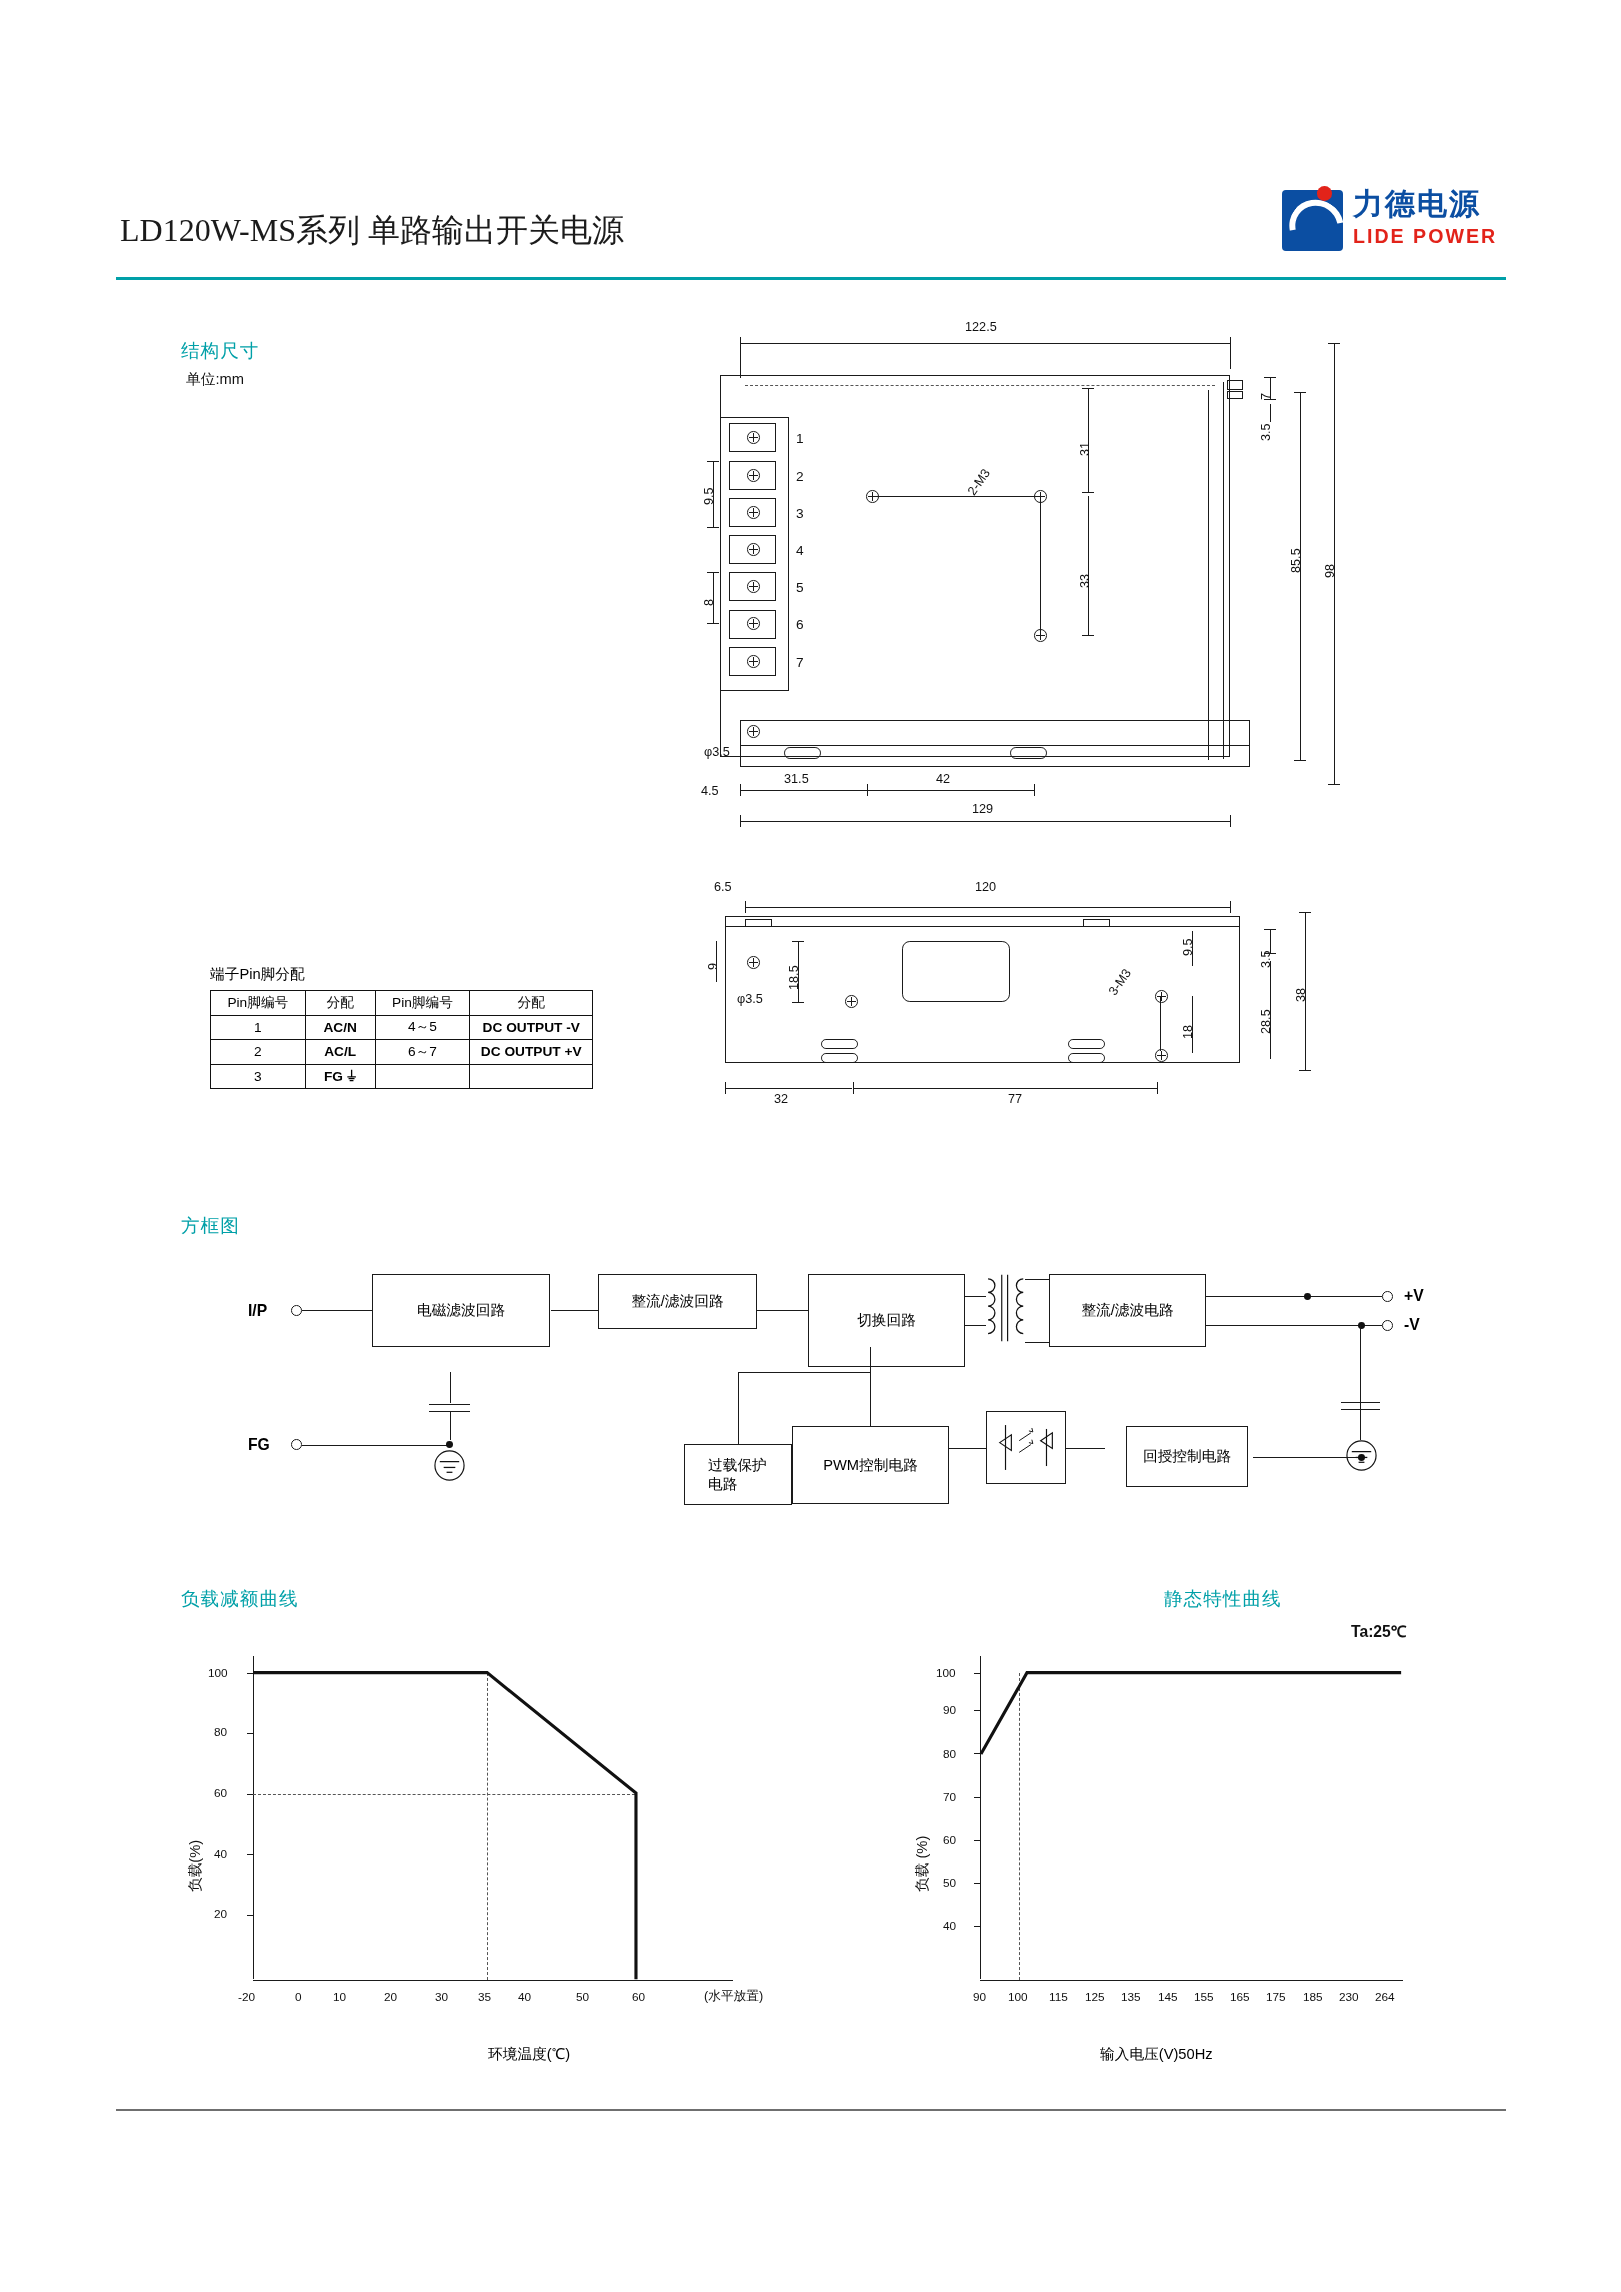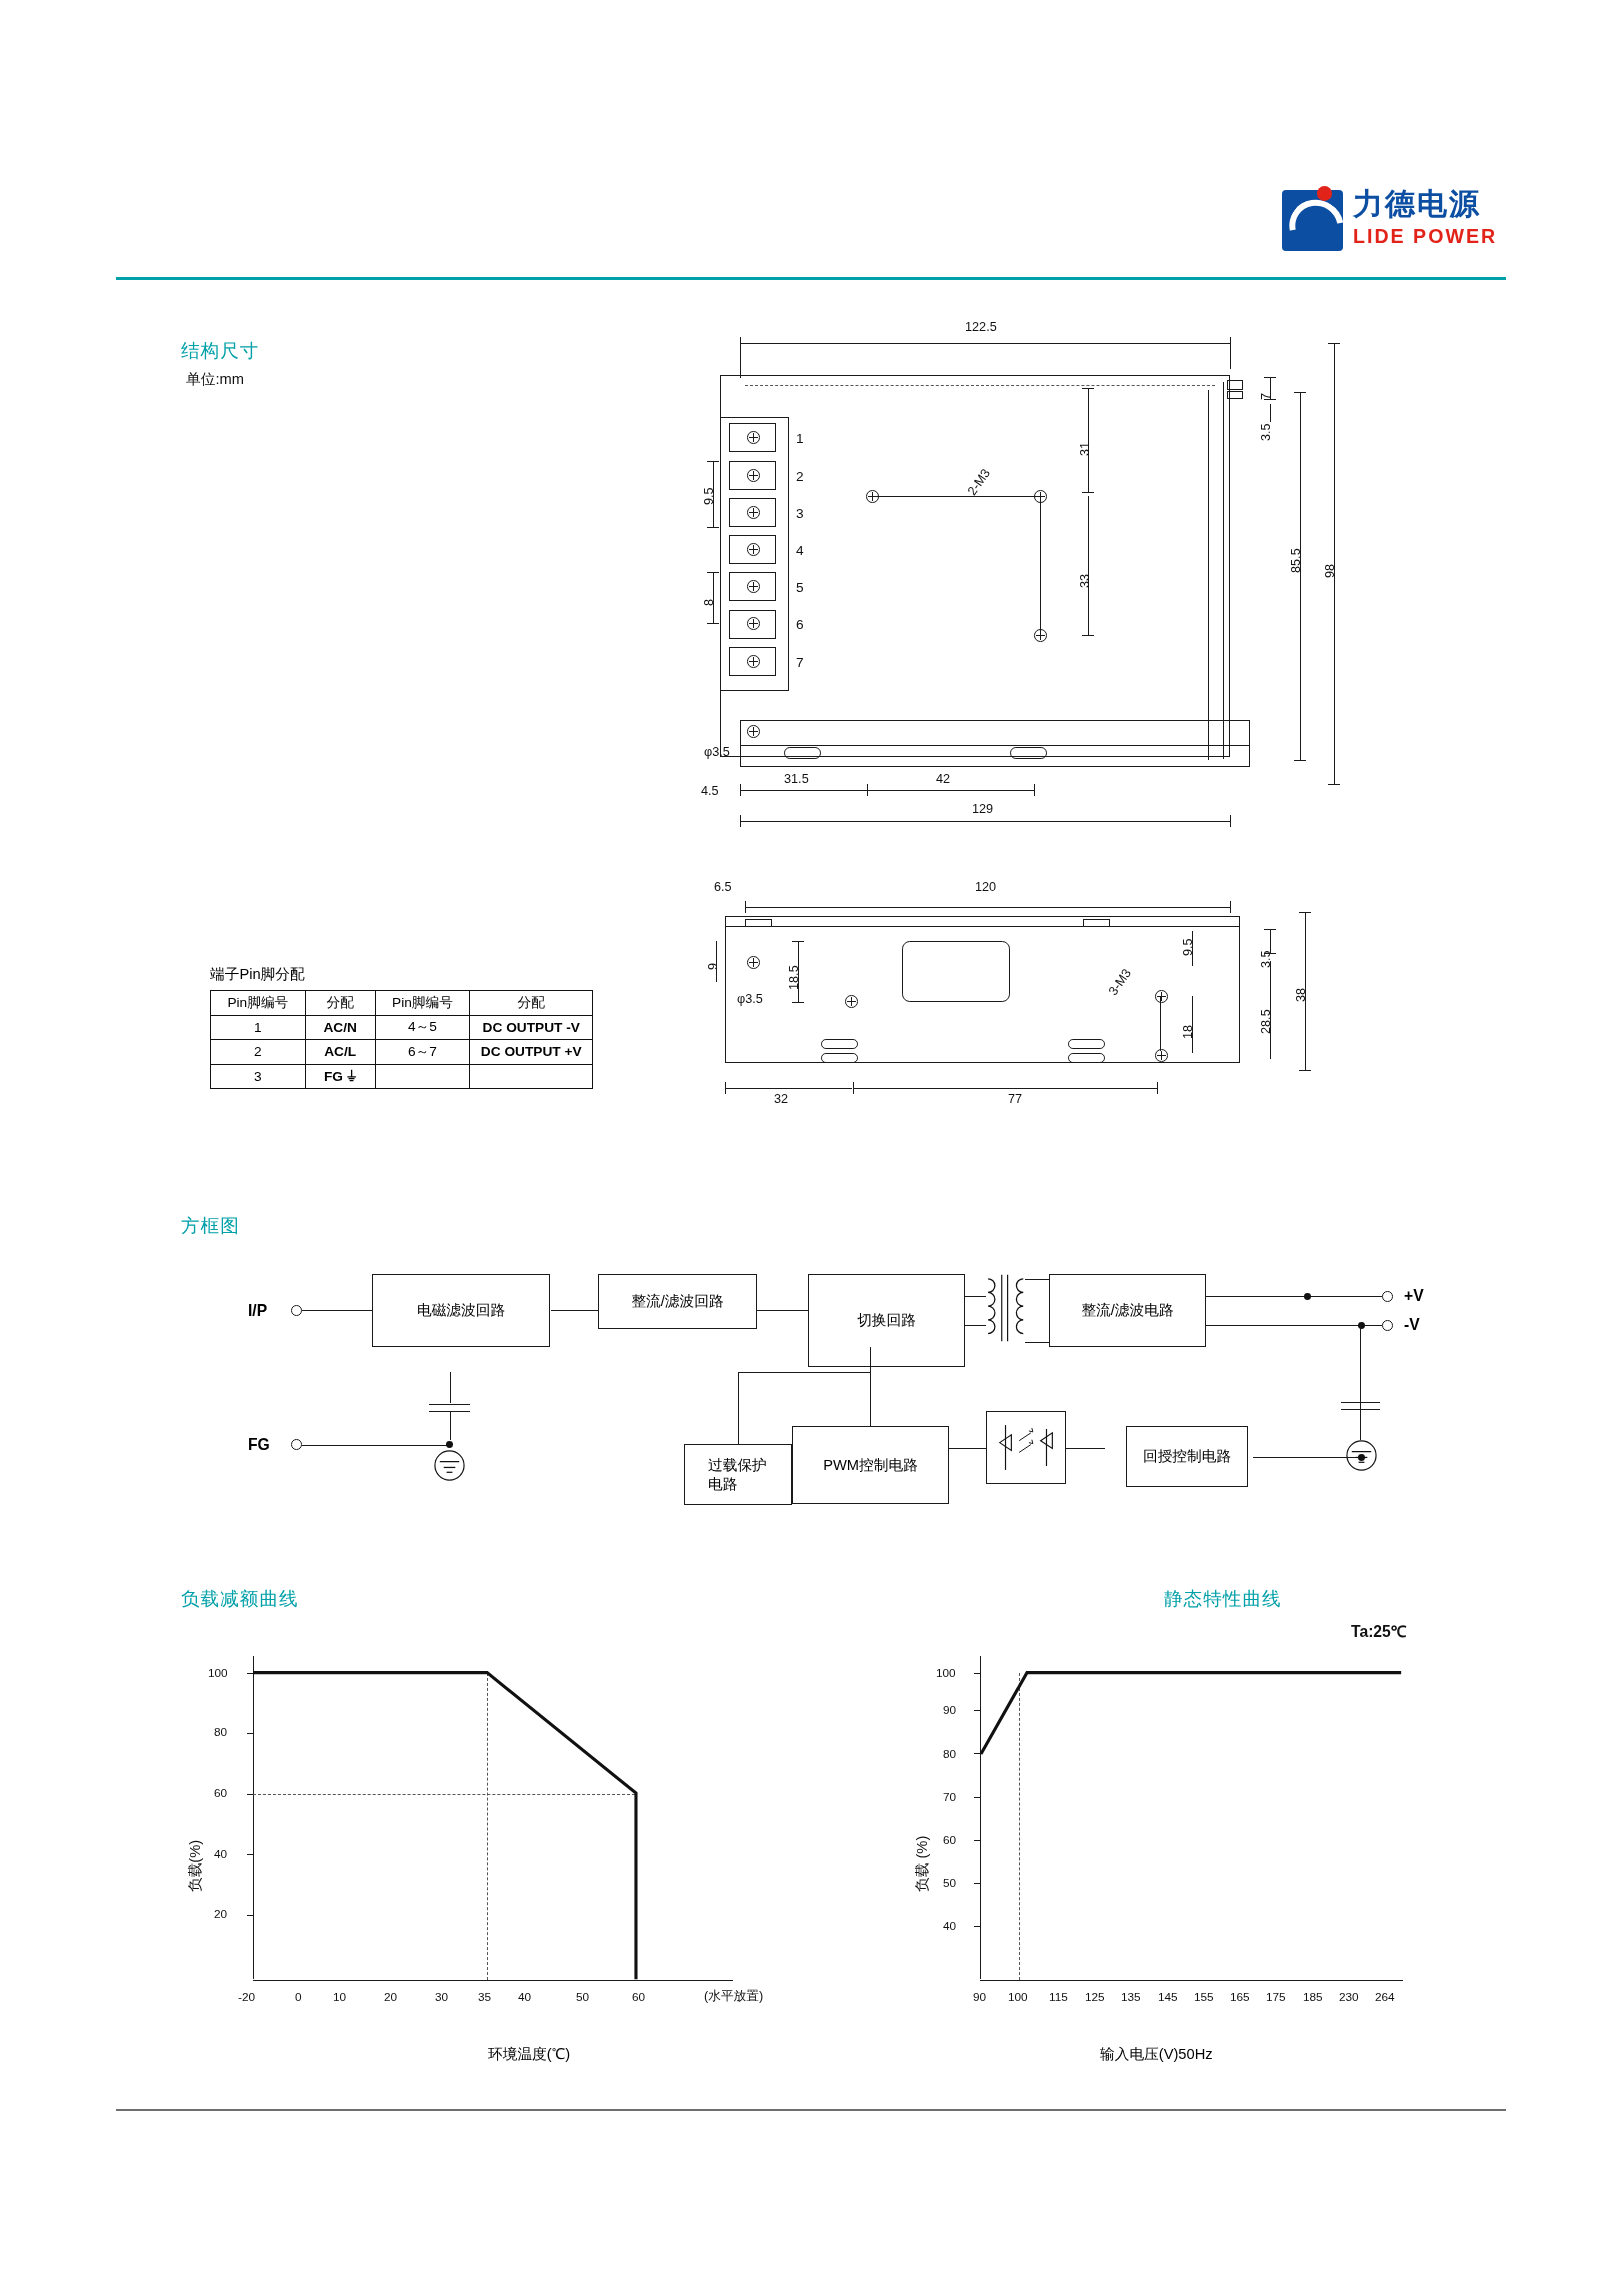--- a/index.html
+++ b/index.html
@@ -57,20 +57,23 @@
   .axis-lbl-v{position:absolute;font-size:14.7px;color:#111;white-space:nowrap;transform-origin:left top;transform:rotate(-90deg);}
   .chart-cap{position:absolute;font-size:14.7px;white-space:nowrap;margin-top:22px;}
 
   .footer-rule{position:absolute;left:116px;top:2109px;width:1390px;height:2px;background:#6f6f6f;}
 </style>
 </head>
 <body>
 
 <div class="page">
 
+  <div class="hdr-title">
+    <span class="model">LD120W-MS</span><span>系列 单路输出开关电源</span>
+  </div>
   <div class="hdr-rule"></div>
 
   <div class="logo">
     <div class="logo-mark">
         <div class="swoosh"></div>
       </div>
     <div class="logo-dot"></div>
     <div class="logo-cn">力德电源</div>
     <div class="logo-en">LIDE POWER</div>
   </div>

